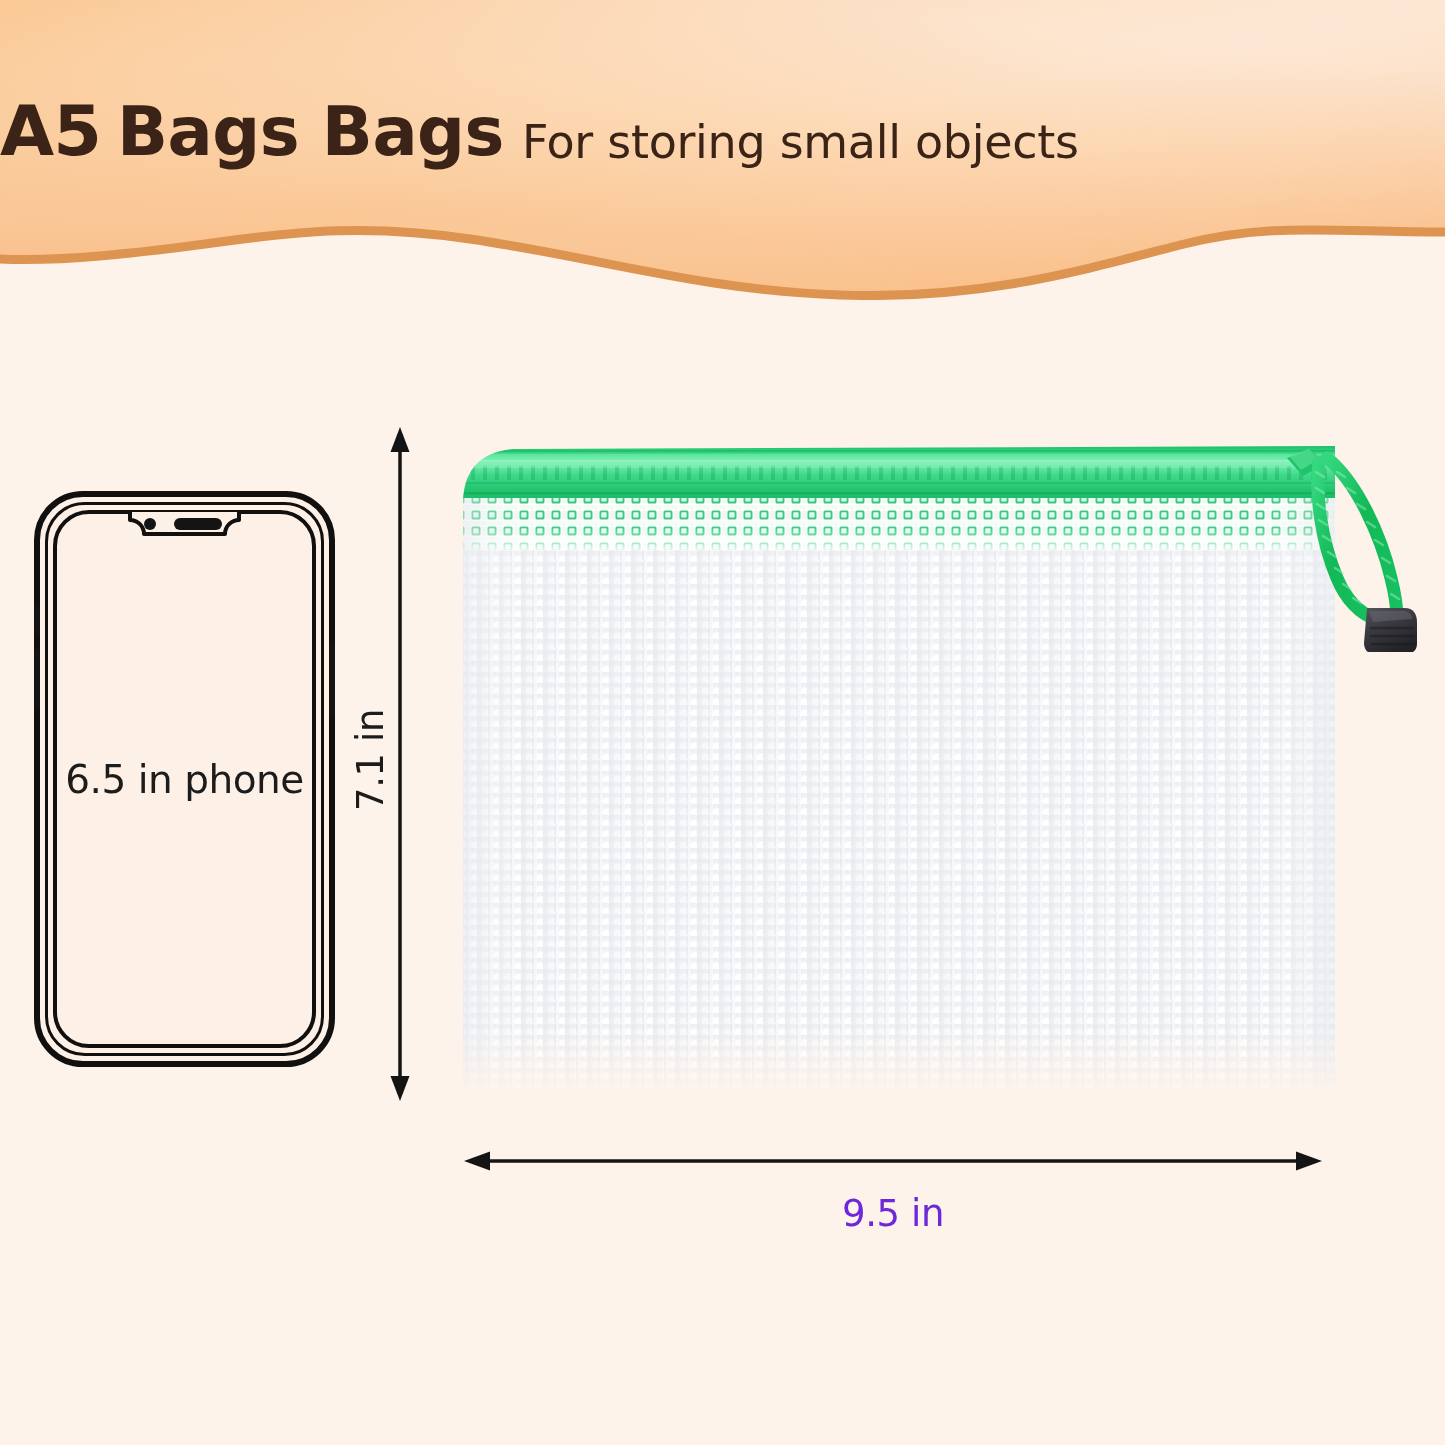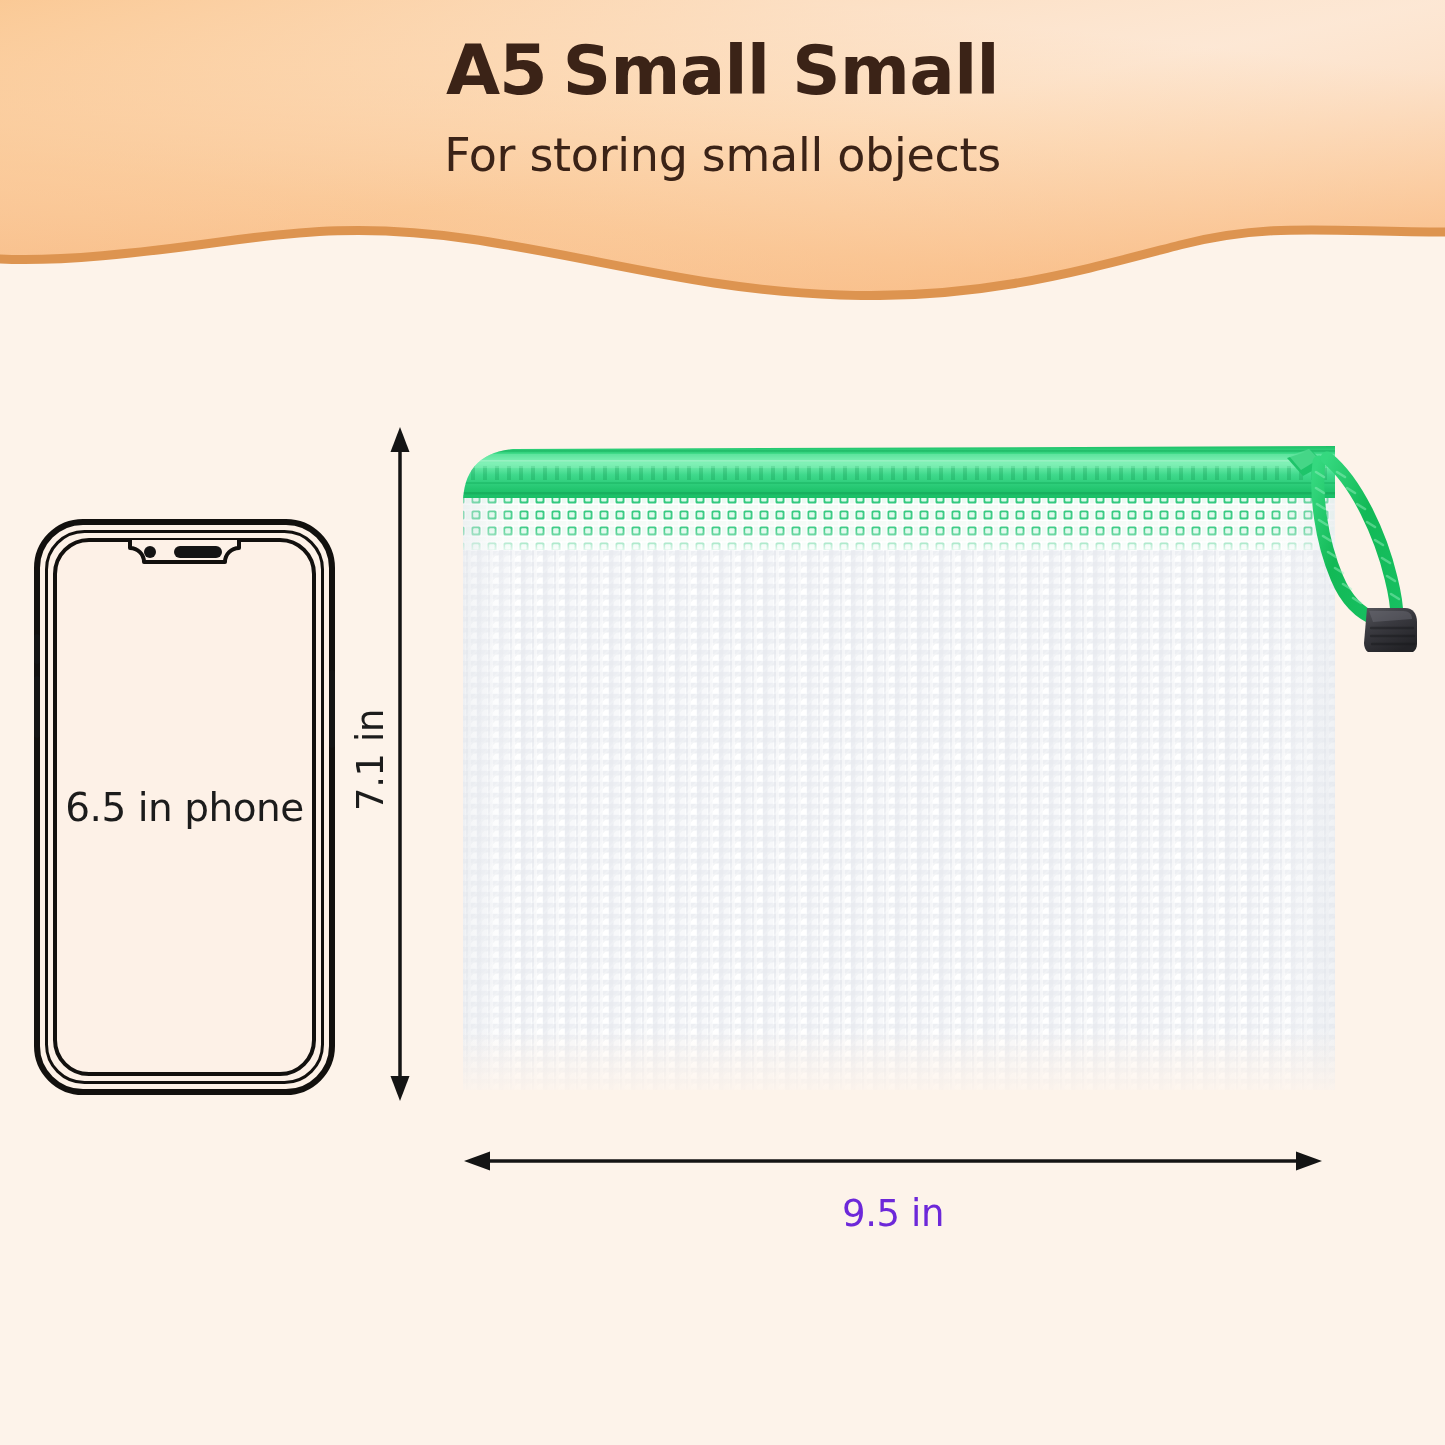--- a/index.html
+++ b/index.html
@@ -37,26 +37,27 @@
     width: 1445px;
     height: 300px;
     display: block;
   }
   .banner-text-wrap {
     position: absolute;
     left: 0; top: 0;
     width: 1445px;
     height: 230px;
     display: flex;
-    flex-direction: column;
+    flex-direction: row;
     align-items: center;
     justify-content: flex-start;
     padding-top: 34px;
     box-sizing: border-box;
     pointer-events: none;
+    gap: 18px;
   }
   .title-line {
     font-family: "DejaVu Sans", sans-serif;
     font-size: 67px;
     line-height: 1.05;
     color: #3b2317;
     letter-spacing: -0.5px;
     white-space: nowrap;
     display: flex;
     align-items: baseline;
@@ -78,21 +79,21 @@
     color: #3b2317;
     margin-top: 20px;
     letter-spacing: -0.3px;
     white-space: nowrap;
   }
 
   
   .phone {
     position: absolute;
     left: 33px;
-    top: 518px;
+    top: 490px;
     width: 303px;
     height: 578px;
     text-align: right;
   }
   .phone svg { display:block; width:100%; height:100%; }
   .phone-label {
     position: absolute;
     left: 0;
     top: 0;
     width: 303px;
@@ -209,21 +210,21 @@
                C60,262 140,253 220,242
                C300,231 370,224 470,239
                C600,258 700,290 840,295
                C980,300 1080,271 1180,245
                C1270,222 1330,232 1445,232" fill="none" stroke="#dd9450" stroke-width="9" stroke-linecap="round"></path>
     </svg>
 
     <div class="banner-text-wrap">
       <div class="title-line">
         <span class="title-strong">A5</span>
-        <span class="title-rest">Small Small</span>
+        <span class="title-rest">Bags Bags</span>
       </div>
       <div class="subtitle-line">For storing small objects</div>
     </div>
   </div>
 
   <div class="phone">
     <svg viewBox="0 0 303 578" preserveAspectRatio="none">
 
       <rect x="4" y="4" width="295" height="570" rx="46" ry="46" fill="#fdf1e7" stroke="#12100e" stroke-width="6"></rect>
 

